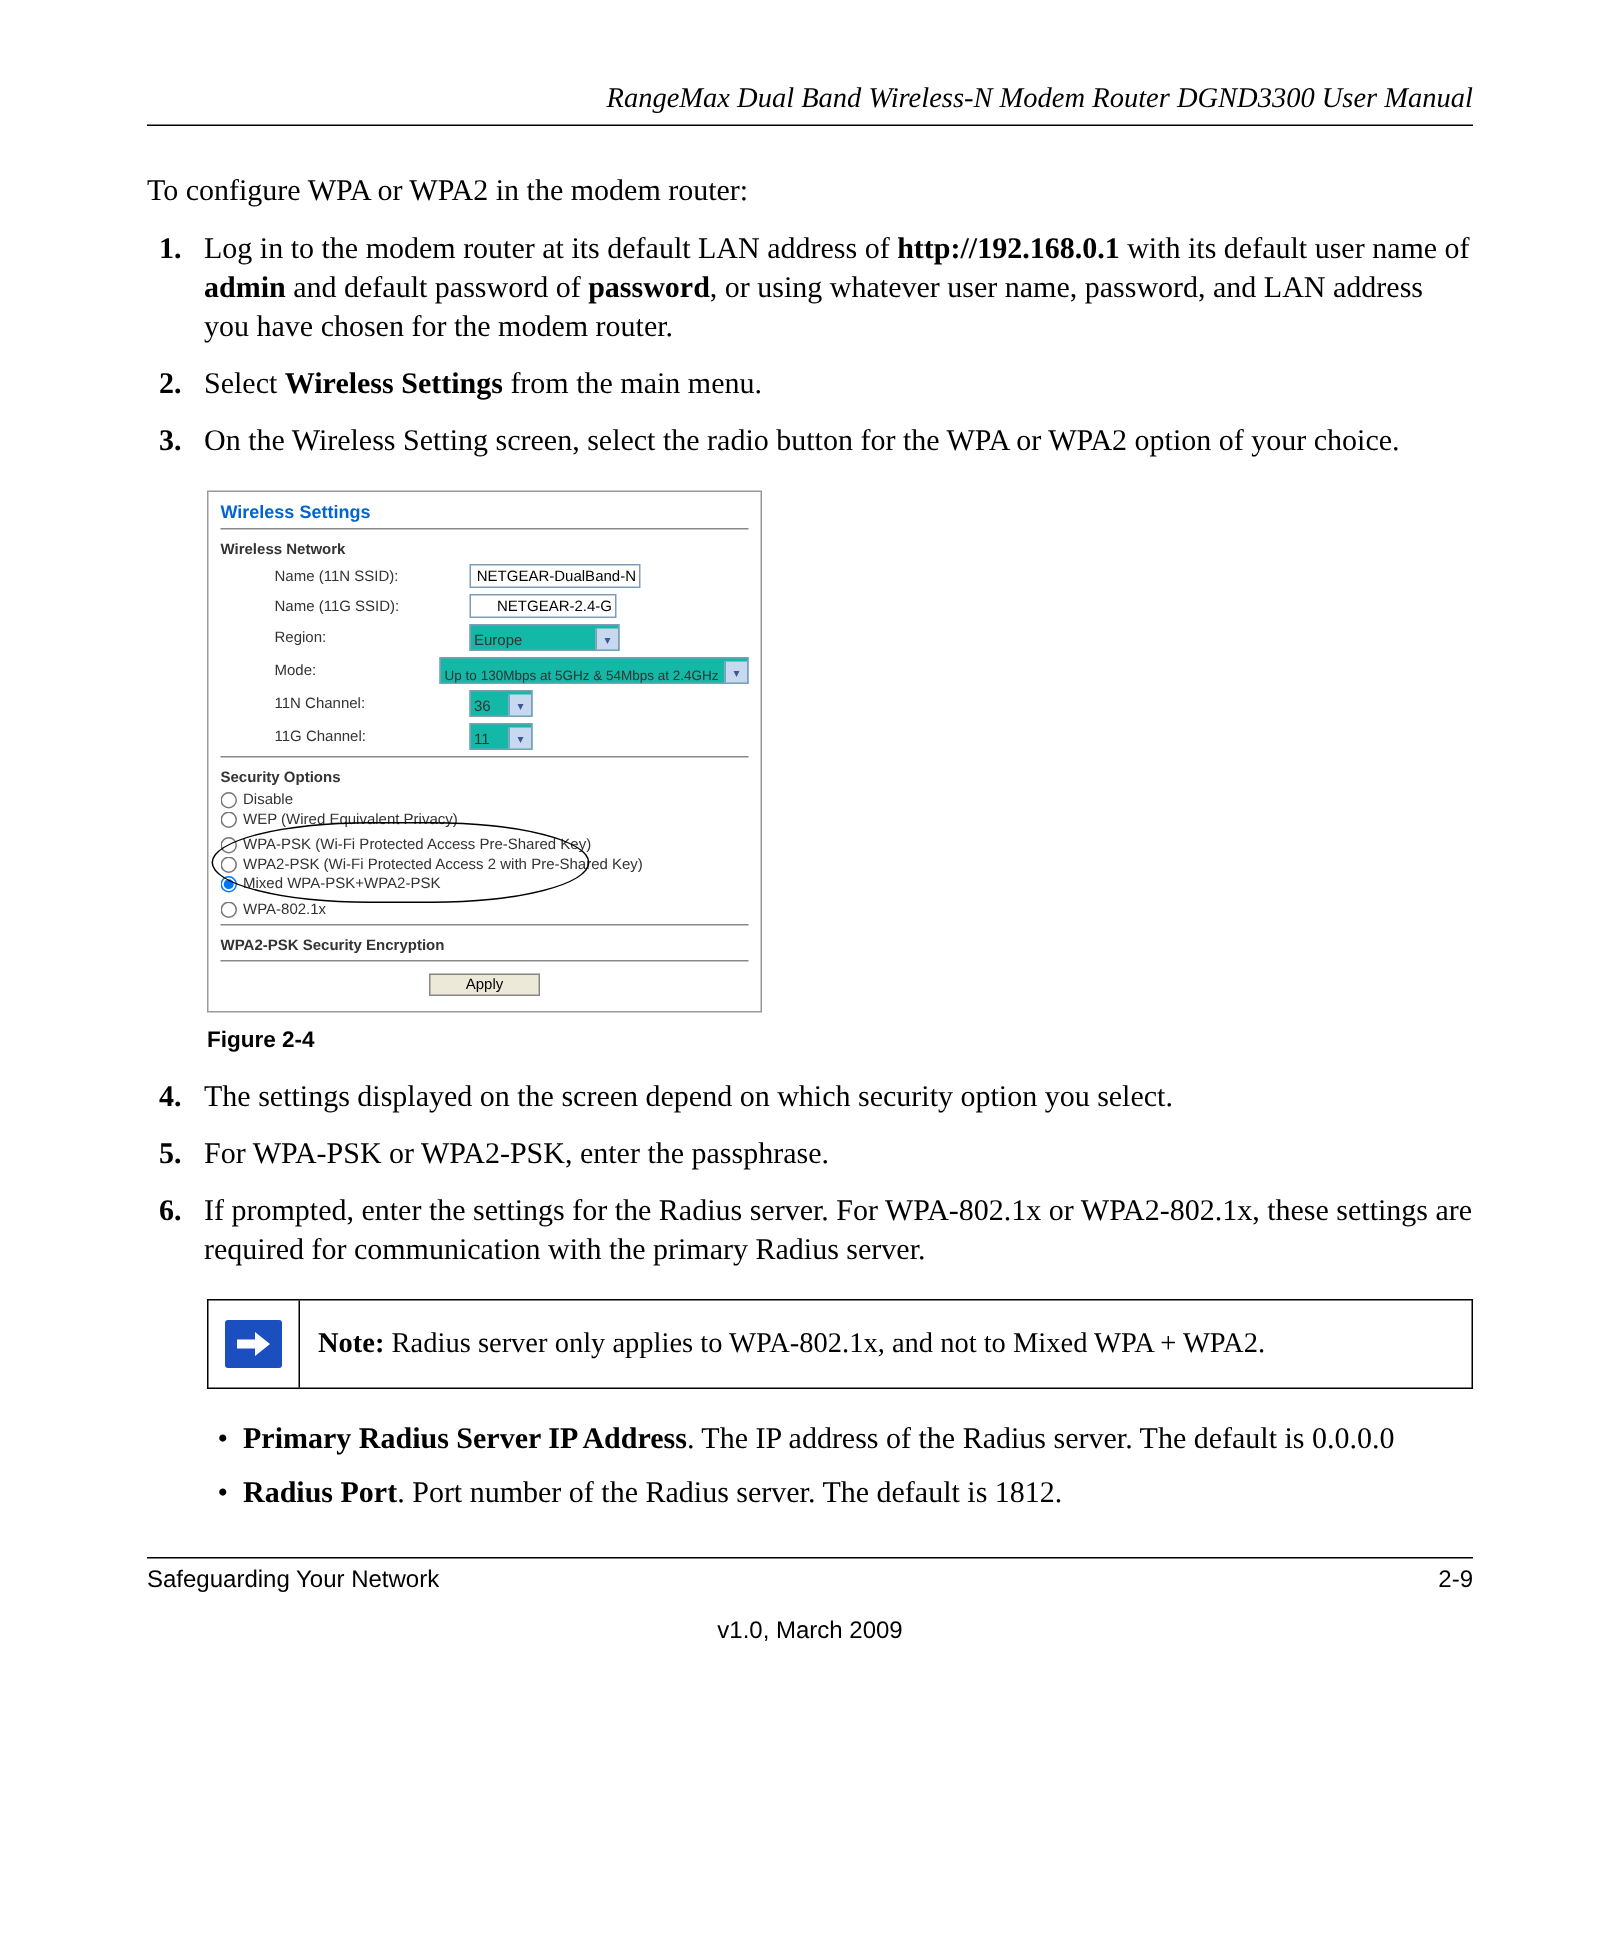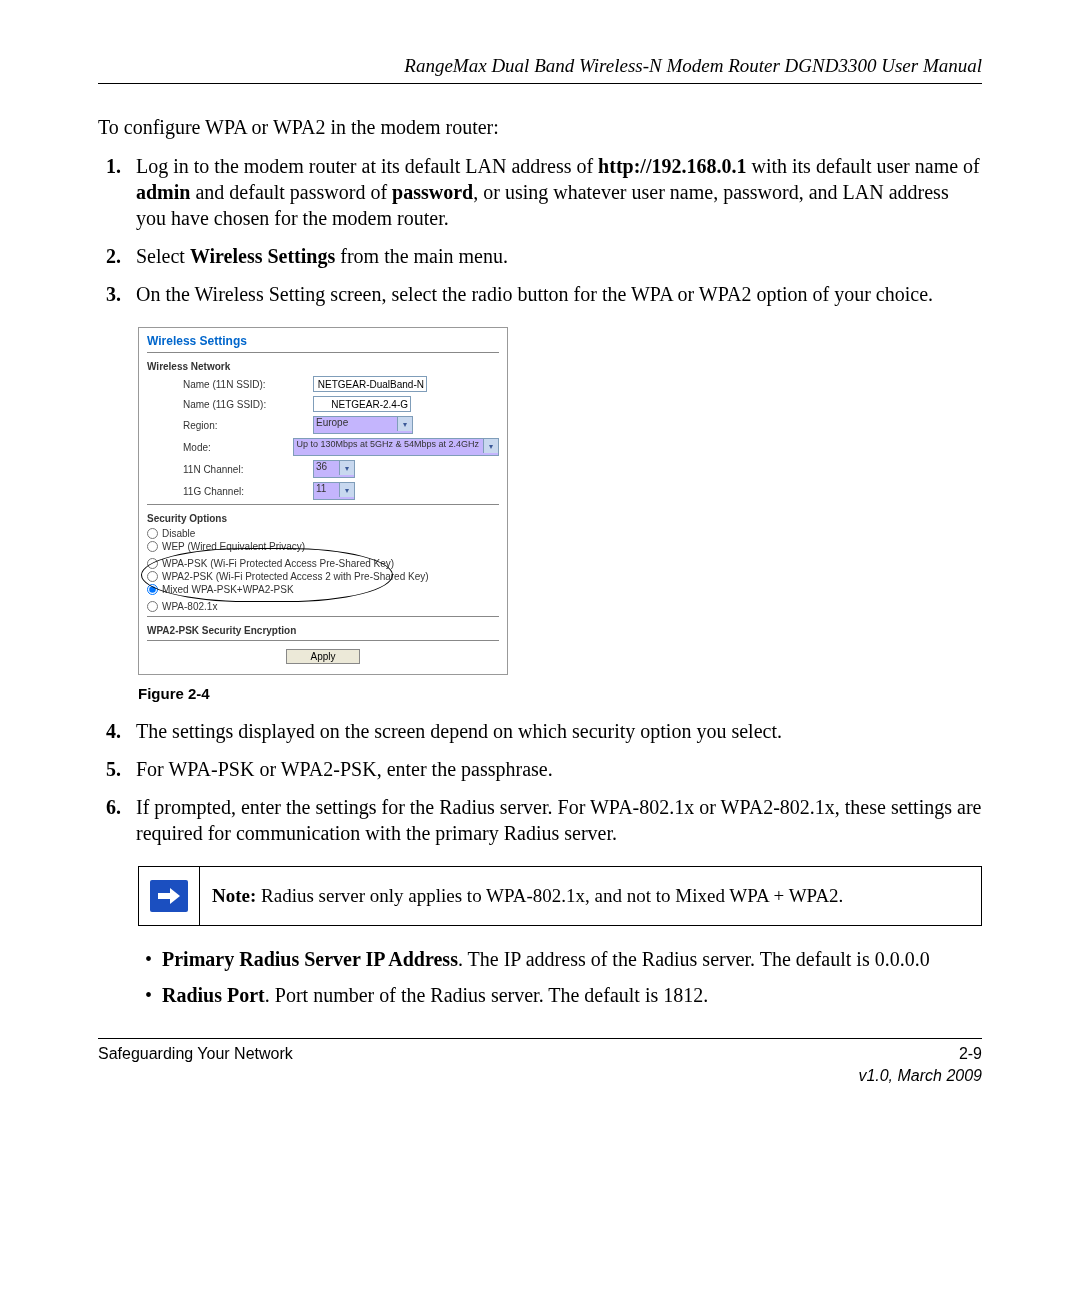--- a/index.html
+++ b/index.html
@@ -81,26 +81,26 @@
   }
   .panel input[type="text"] {
     font-size: 10px;
     height: 14px;
     border: 1px solid #7f9db9;
     padding: 0 2px;
     text-align: right;
   }
   .panel .sel {
     display: inline-flex;
-    align-items: flex-start;
+    align-items: flex-end;
     border: 1px solid #7f9db9;
     height: 16px;
     font-size: 10px;
     padding-left: 2px;
-    background: #c4b5fd;
+    background: #14b8a6;
   }
   .panel .sel .arrow {
     width: 14px;
     height: 14px;
     background: #c8d8ef;
     border-left: 1px solid #7f9db9;
     display: inline-flex;
     align-items: center;
     justify-content: center;
     margin-left: 4px;
@@ -188,25 +188,24 @@
   .footer {
     border-top: 1.5px solid #000;
     padding-top: 6px;
     margin-top: 30px;
     font-family: Arial, Helvetica, sans-serif;
     font-size: 16px;
     display: flex;
     justify-content: space-between;
   }
   .version {
-    text-align: right;
-    font-style: italic;
+    text-align: center;
     font-family: Arial, Helvetica, sans-serif;
     font-size: 16px;
-    margin-top: 4px;
+    margin-top: 16px;
   }
 </style>
 </head>
 <body>
 
 <div class="page">
 
   <div class="header">RangeMax Dual Band Wireless-N Modem Router DGND3300 User Manual</div>
 
   <p class="intro">To configure WPA or WPA2 in the modem router:</p>

